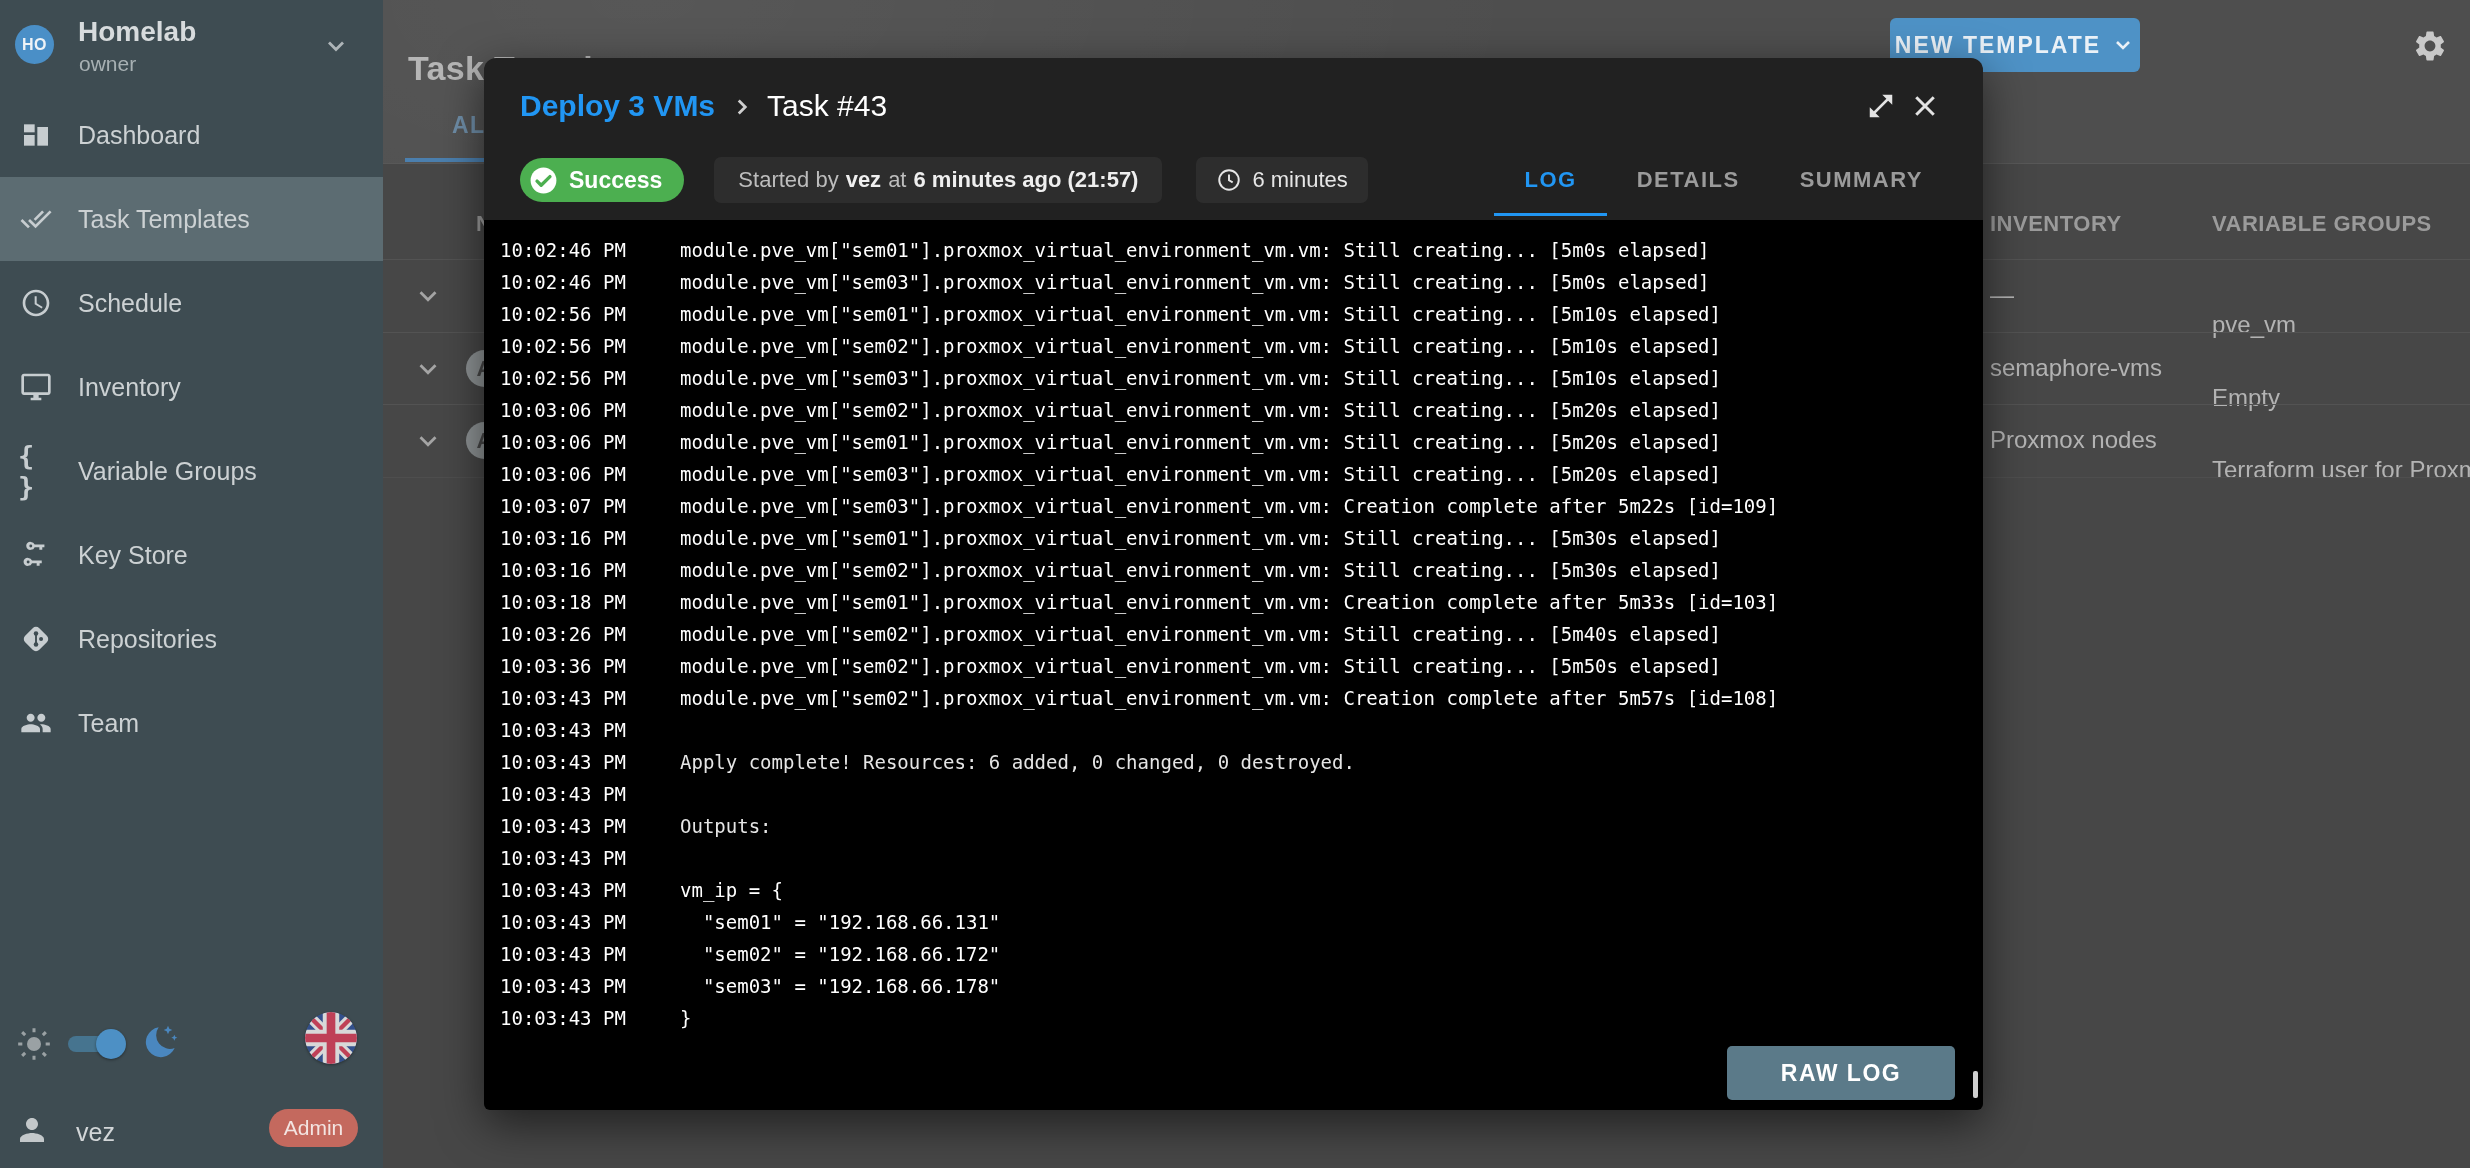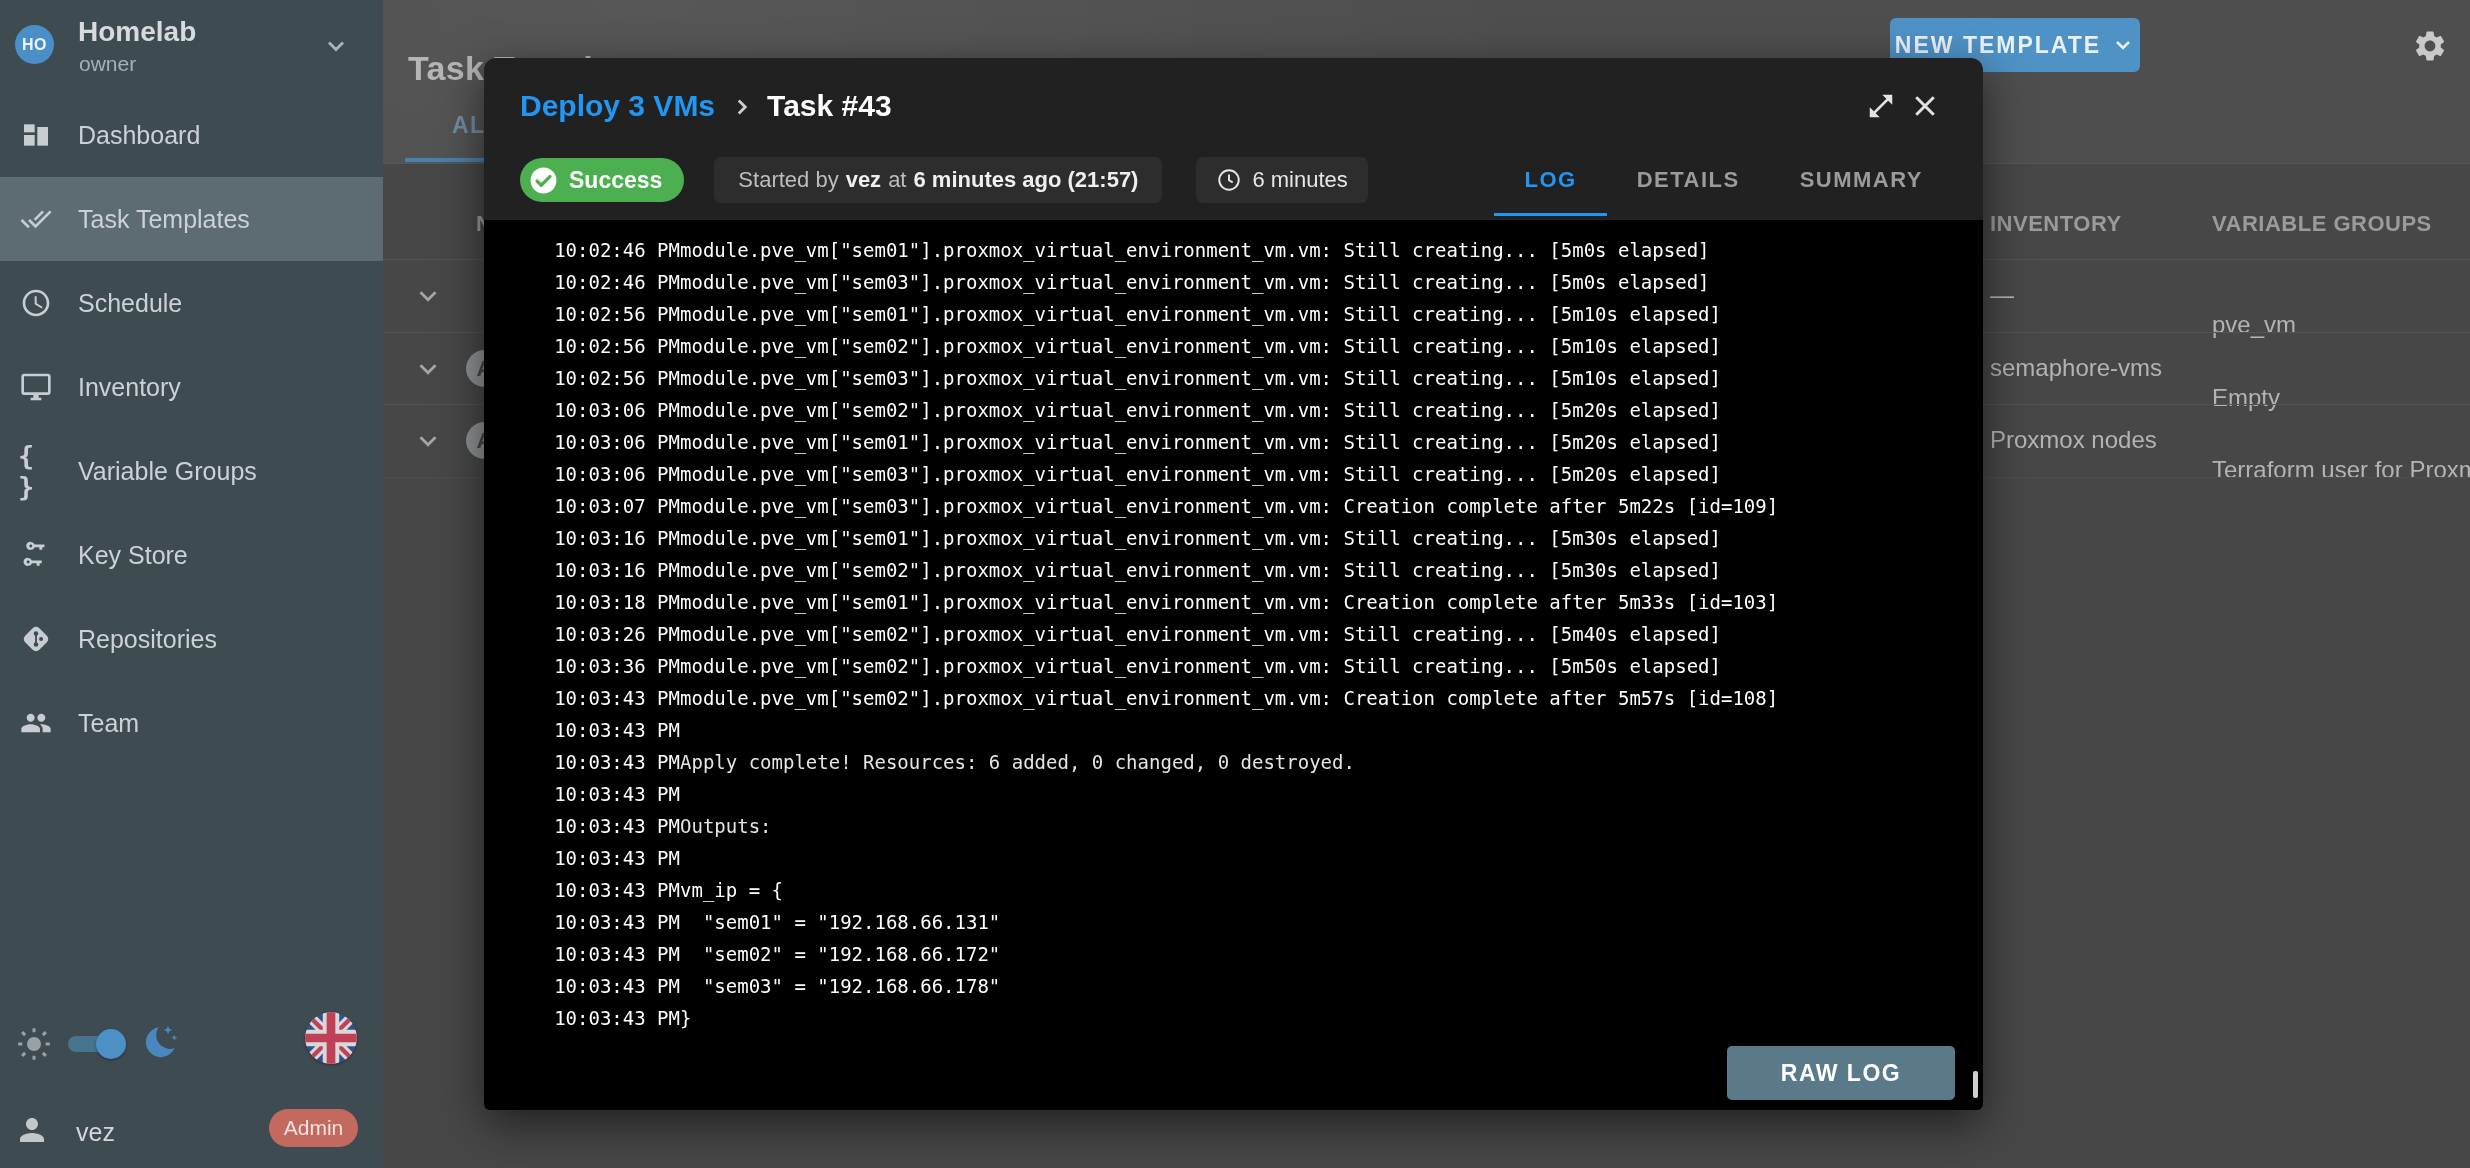--- a/index.html
+++ b/index.html
@@ -62,21 +62,21 @@
   .appicon-tf{width:34px;height:34px;background:#7c7c92;transform:skewY(-8deg);border-radius:4px;margin-top:2px;}
   .cell-inventory{position:absolute;left:1607px;top:22px;font-size:24px;color:#b3b3b3;}
   .cell-vargroups{position:absolute;left:1829px;top:22px;font-size:24px;color:#b3b3b3;white-space:nowrap;margin-top:30px;}
 
   
   .modal{position:absolute;left:484px;top:58px;width:1499px;height:1052px;background:#212121;
     border-radius:12px;box-shadow:0 14px 45px rgba(0,0,0,.55);z-index:10;}
   .modal-title-row{position:absolute;left:36px;top:28px;right:36px;height:40px;display:flex;align-items:center;}
   .modal-template-link{font-size:30px;font-weight:bold;color:#2196F3;cursor:pointer;}
   .crumb-chevron{width:26px;height:26px;color:#cfcfcf;margin:2px 12px 0 14px;}
-  .modal-task-title{font-size:30px;font-weight:bold;color:#ffffff;}
+  .modal-task-title{font-size:30px;font-weight:normal;color:#ffffff;}
   .title-spacer{flex:1;}
   .icon-btn{width:44px;height:44px;display:flex;align-items:center;justify-content:center;color:#e3e3e3;cursor:pointer;}
   .icon-btn svg{width:30px;height:30px;}
   .modal-status-row{position:absolute;left:36px;top:96px;right:30px;height:52px;display:flex;align-items:center;}
   .success-chip{height:44px;border-radius:22px;background:#4CAF50;display:flex;align-items:center;
     padding:0 22px 0 8px;gap:10px;}
   .success-chip svg{width:31px;height:31px;}
   .success-label{color:#ffffff;font-size:23px;font-weight:bold;}
   .started-chip{margin-left:30px;height:46px;border-radius:7px;background:#2d2d2d;display:flex;
     align-items:center;padding:0 24px;font-size:22px;color:#bdbdbd;gap:7px;white-space:nowrap;}
@@ -84,21 +84,21 @@
   .duration-chip{margin-left:34px;height:46px;border-radius:7px;background:#2d2d2d;display:flex;
     align-items:center;padding:0 20px;font-size:22px;color:#e6e6e6;gap:10px;}
   .duration-chip svg{width:26px;height:26px;color:#e6e6e6;}
   .modal-tabs{margin-left:auto;display:flex;align-items:center;height:52px;}
   .mtab{position:relative;height:52px;display:flex;align-items:center;padding:0 30px;
     font-size:22px;font-weight:bold;letter-spacing:1.5px;color:#9b9b9b;cursor:pointer;}
   .mtab.active{color:#2196F3;}
   .mtab.active::after{content:"";position:absolute;left:0;right:0;bottom:-10px;height:3px;background:#2196F3;}
   .modal-log{position:absolute;left:0;top:162px;right:0;bottom:0;background:#000;
     border-radius:0 0 6px 6px;overflow:hidden;font-family:"DejaVu Sans Mono",monospace;font-size:19px;}
-  .log-lines{position:absolute;left:0;top:14px;right:0;text-align:right;}
+  .log-lines{position:absolute;left:0;top:14px;right:0;}
   .log-line{display:flex;height:32px;align-items:center;padding-left:16px;color:#ffffff;}
   .log-time{width:180px;flex:none;white-space:pre;}
   .log-msg{white-space:pre;}
   .log-msg.green{color:#e5e5e5;}
   .raw-log-btn{position:absolute;right:28px;bottom:10px;width:228px;height:54px;border-radius:5px;
     background:#5b7a89;color:#fff;font-family:"Liberation Sans",sans-serif;font-size:23px;font-weight:bold;
     letter-spacing:1.5px;display:flex;align-items:center;justify-content:center;cursor:pointer;}
   .log-scroll-thumb{position:absolute;right:5px;bottom:12px;width:5px;height:27px;background:#cfcfcf;border-radius:2px;cursor:pointer;}
 </style>
 </head>

